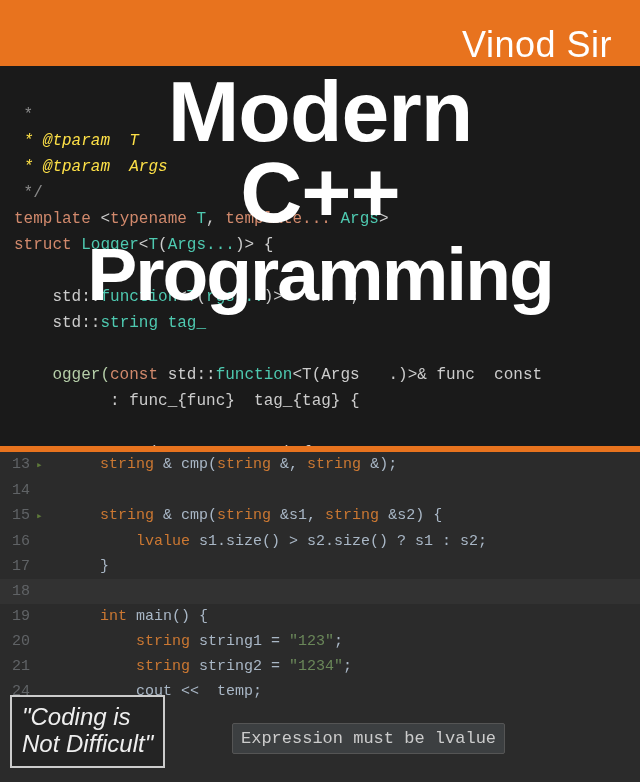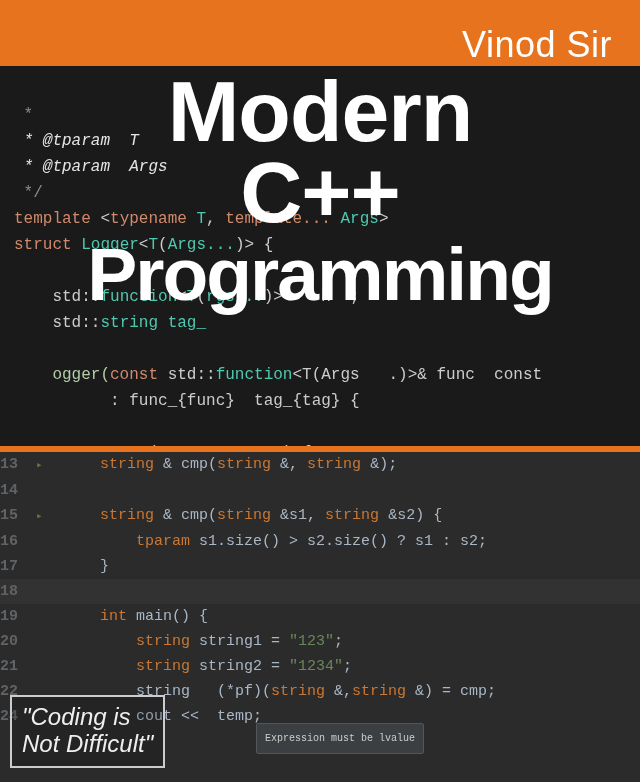--- a/index.html
+++ b/index.html
@@ -1,39 +1,39 @@
 <!DOCTYPE html>
 <html><head>
 <meta charset="utf-8">
 <style>
   * { margin:0; padding:0; box-sizing:border-box; }
   body { width:640px; height:782px; font-family:"Segoe UI",Arial,sans-serif; background:#000; overflow:hidden; position:relative; }
   .header-bar { height:66px; background:#e8731e; display:flex; align-items:flex-end; justify-content:flex-end; padding-right:28px; }
   .author { color:#fff; font-size:36px; font-weight:400; letter-spacing:0.5px; }
   .code-top { height:380px; background:#1a1a1a; font-family:"Consolas","Courier New",monospace; font-size:16px; line-height:26px; padding:10px 14px; color:#ccc; white-space:pre; overflow:hidden; }
   .code-top .star { color:#8a8a8a; }
-  .code-top .doc { color:#e5e5e5; font-style:italic; }
+  .code-top .doc { color:#fde047; font-style:italic; }
   .code-top .kw { color:#d1896c; }
   .code-top .typ { color:#4ec9b0; }
   .code-top .pn { color:#ccc; }
   .code-top .fn { color:#4ec9b0;margin-top:44px; }
   .code-top .id { color:#b5cea8; }
   .divider { height:6px; background:#e8731e; }
   .code-bottom { height:330px; background:#2b2b2b; font-family:"Consolas","Courier New",monospace; font-size:15px; line-height:25px; color:#a9b7c6; position:relative; }
   .cb-line { display:flex; }
-  .ln { width:36px; text-align:left; color:#606366; padding-right:6px; flex-shrink:0;font-weight:bold; }
+  .ln { width:36px; text-align:right; color:#606366; padding-right:6px; flex-shrink:0; }
   .gut { width:28px; flex-shrink:0; }
   .gut .arr { color:#5e7a3a; font-size:11px; }
   .cb-code { white-space:pre; }
   .cb-code .kw2 { color:#cc7832;margin-top:37px; }
   .cb-code .fn2 { color:#a9b7c6; }
   .cb-code .str { color:#6a8759; }
   .cb-code .op { color:#a9b7c6; }
   .hl-row { background:#323232;flex-direction:column; }
-  .tooltip { position:absolute; bottom:28px; left:256px; background:#3c3f41; border:1px solid #555; color:#ccc; font-size:10px; padding:2px 8px; border-radius:2px; }
+  .tooltip { position:absolute; bottom:28px; left:232px; background:#3c3f41; border:1px solid #555; color:#ccc; font-size:17px; padding:2px 8px; border-radius:2px; }
   .title-overlay { position:absolute; top:72px; left:0; width:640px; text-align:center; color:#fff; font-weight:700; pointer-events:none; }
   .t1 { font-size:86px; line-height:0.93; letter-spacing:-1px; }
   .t2 { font-size:86px; line-height:0.95; letter-spacing:-1px; }
   .t3 { font-size:75px; line-height:0.98; letter-spacing:-2px; margin-top:4px; }
   .t4 { font-size:36px; font-weight:700; margin-top:-4px; margin-left:110px; }
   .quote-box { position:absolute; left:10px; bottom:14px; border:2px solid #ccc; padding:6px 10px 8px 10px; color:#eee; font-size:24px; font-style:italic; line-height:1.15; background:rgba(0,0,0,0.15); }
 </style>
 </head>
 <body>
 
@@ -76,21 +76,21 @@
         <div class="cb-code"></div>
       </div>
       <div class="cb-line">
         <div class="ln">15</div>
         <div class="gut"><span class="arr">▸</span></div>
         <div class="cb-code"><span>    </span><span class="kw2">string </span><span class="op">&amp; </span><span class="fn2">cmp</span><span>(</span><span class="kw2">string </span><span>&amp;s1, </span><span class="kw2">string </span><span>&amp;s2) {</span></div>
       </div>
       <div class="cb-line">
         <div class="ln">16</div>
         <div class="gut"></div>
-        <div class="cb-code"><span>        </span><span class="kw2">tparam </span><span>s1.</span><span class="fn2">size</span><span>() &gt; s2.</span><span class="fn2">size</span><span>() ? s1 : s2;</span></div>
+        <div class="cb-code"><span>        </span><span class="kw2">lvalue </span><span>s1.</span><span class="fn2">size</span><span>() &gt; s2.</span><span class="fn2">size</span><span>() ? s1 : s2;</span></div>
       </div>
       <div class="cb-line">
         <div class="ln">17</div>
         <div class="gut"></div>
         <div class="cb-code"><span>    }</span></div>
       </div>
       <div class="cb-line hl-row">
         <div class="ln">18</div>
         <div class="gut"></div>
         <div class="cb-code"></div>
@@ -104,25 +104,20 @@
         <div class="ln">20</div>
         <div class="gut"></div>
         <div class="cb-code"><span>        </span><span class="kw2">string </span><span>string1 = </span><span class="str">"123"</span><span>;</span></div>
       </div>
       <div class="cb-line">
         <div class="ln">21</div>
         <div class="gut"></div>
         <div class="cb-code"><span>        </span><span class="kw2">string </span><span>string2 = </span><span class="str">"1234"</span><span>;</span></div>
       </div>
       <div class="cb-line">
-        <div class="ln">22</div>
-        <div class="gut"></div>
-        <div class="cb-code"><span>        string   (*pf)(</span><span class="kw2">string </span><span>&amp;,</span><span class="kw2">string </span><span>&amp;) = cmp;</span></div>
-      </div>
-      <div class="cb-line">
         <div class="ln">24</div>
         <div class="gut"></div>
         <div class="cb-code"><span>        cout &lt;&lt;  temp;</span></div>
       </div>
     </div>
   <div class="tooltip">Expression must be lvalue</div>
 </div>
 
 <div class="title-overlay">
   <div class="t1">Modern</div>

